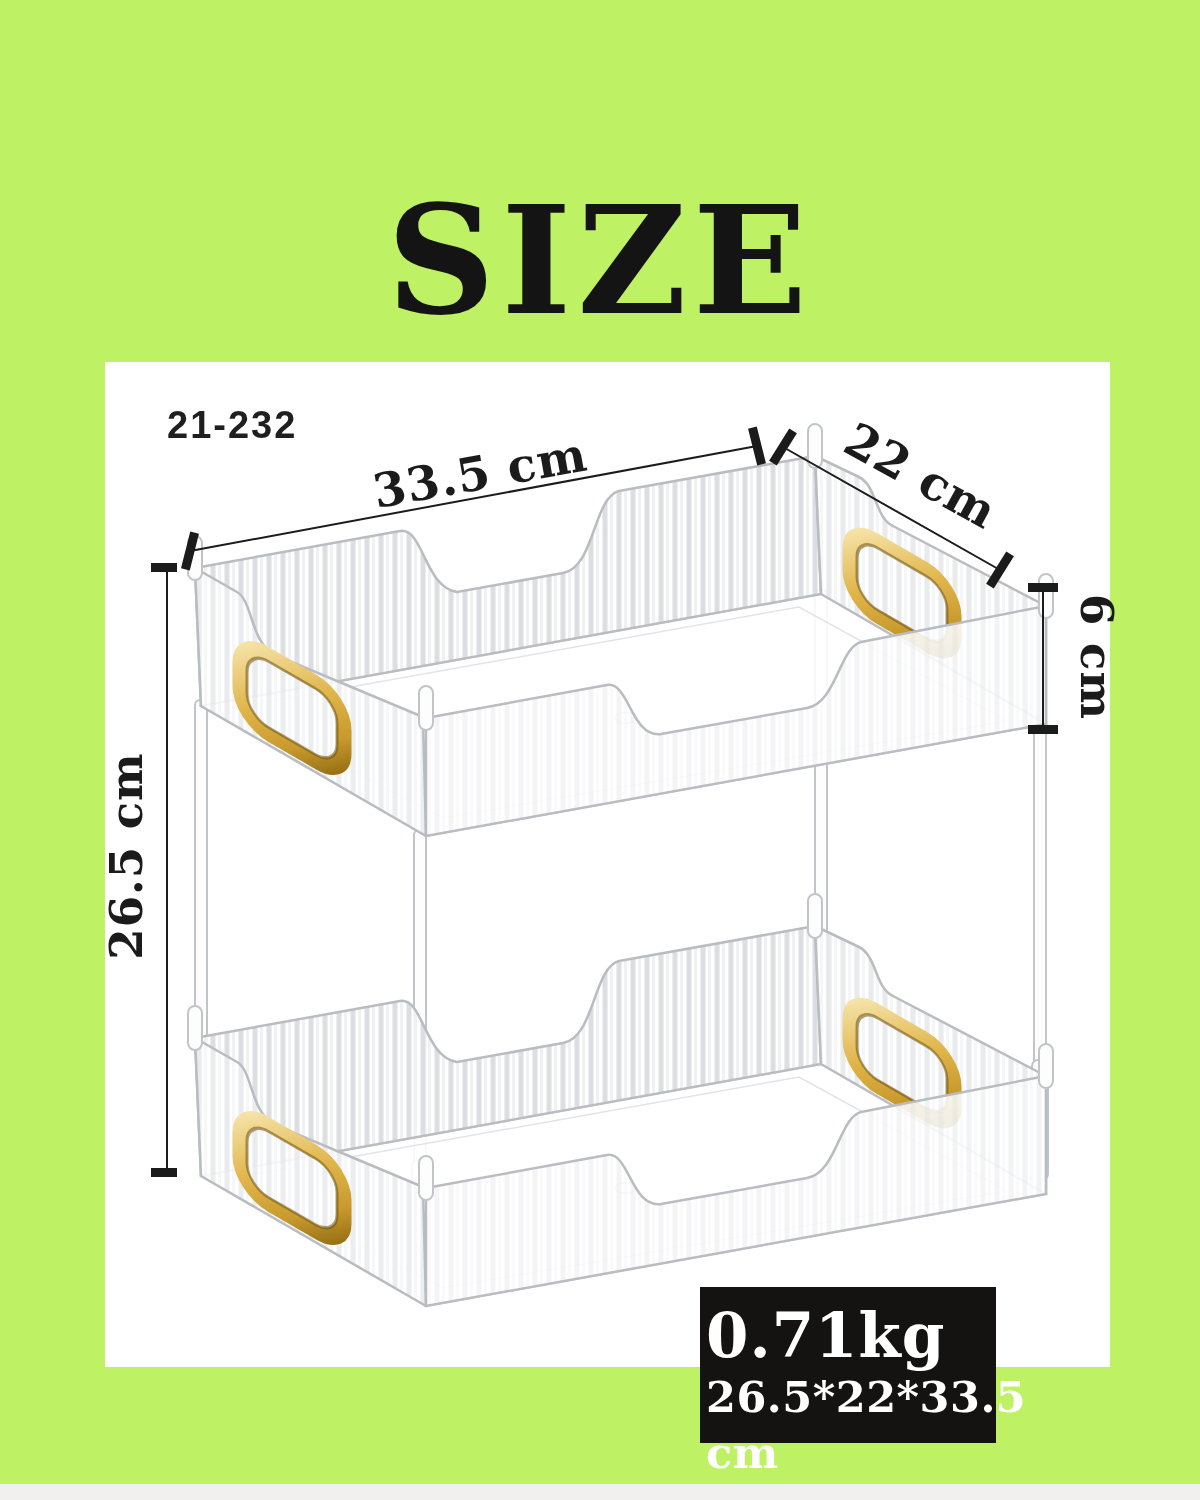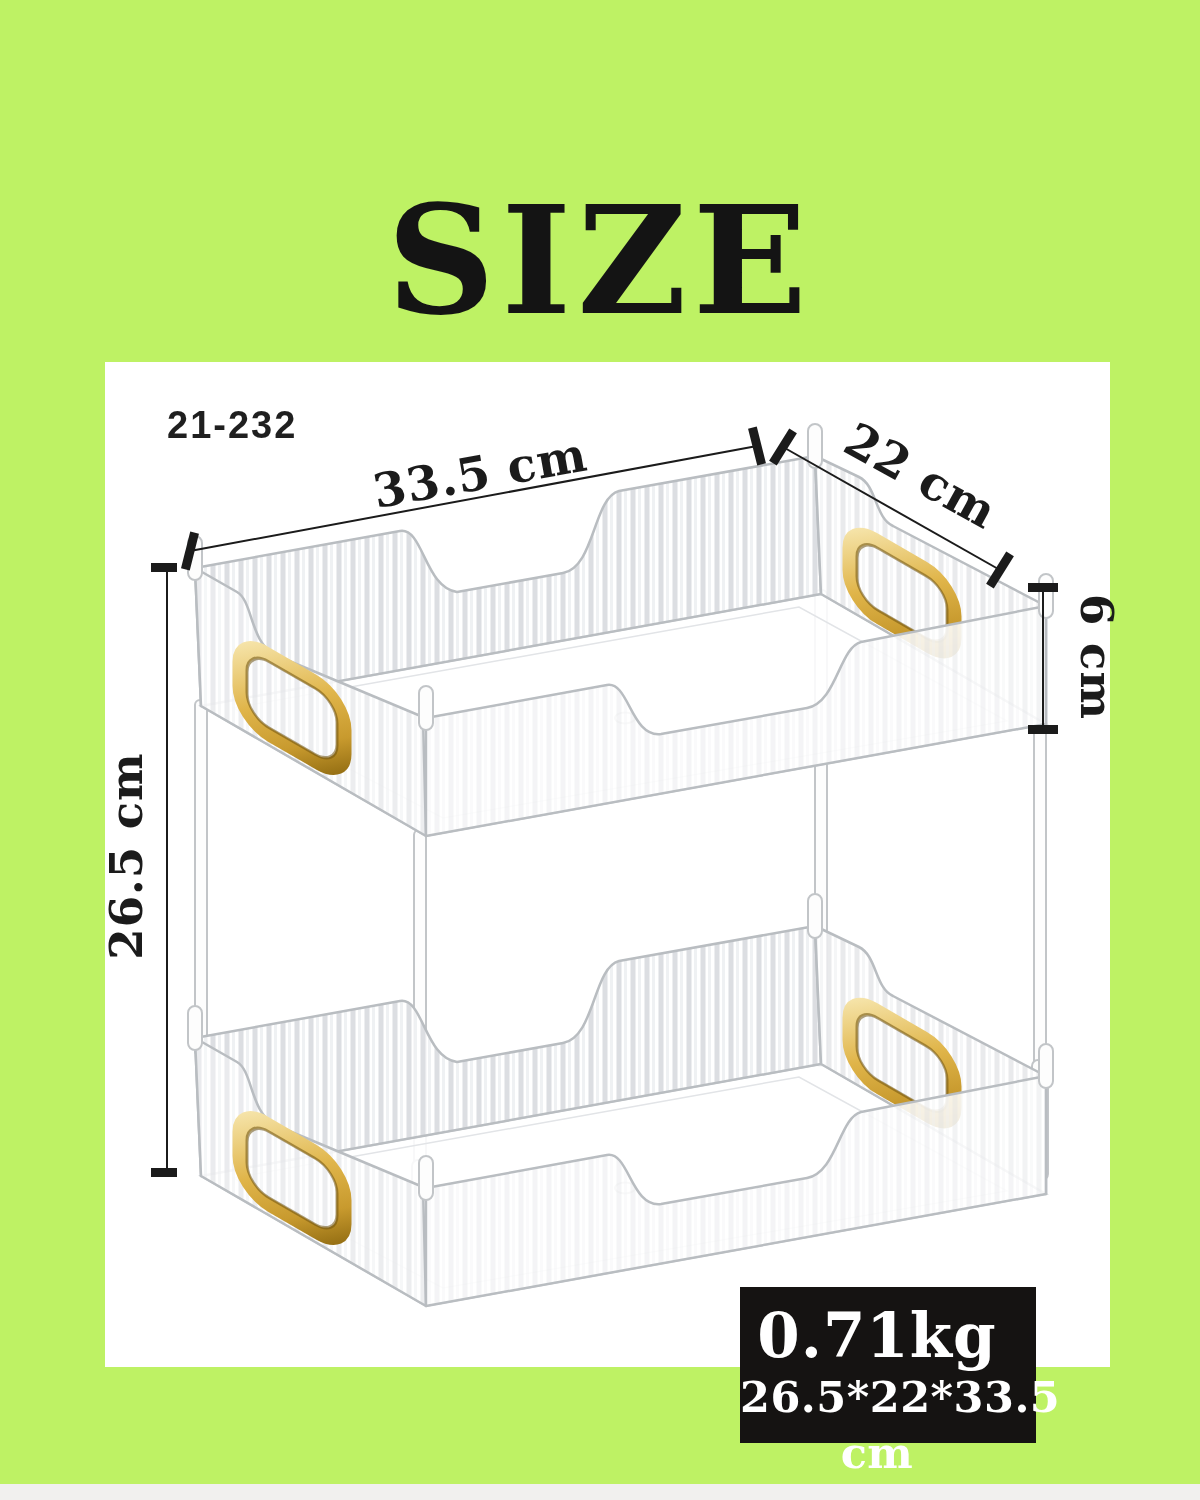--- a/index.html
+++ b/index.html
@@ -6,22 +6,22 @@
   .stage{position:relative;width:1200px;height:1484px;background:#bef264;overflow:hidden;
          font-family:"Liberation Sans",sans-serif;}
   .title{position:absolute;top:84px;left:0;right:0;text-align:center;
          font-family:"DejaVu Serif",serif;font-weight:700;font-size:150px;line-height:1;
          letter-spacing:6px;color:#141414;}
   .panel{position:absolute;left:105px;top:362px;width:1005px;height:1005px;background:#ffffff;}
   svg.illustration{position:absolute;left:0;top:0;width:1200px;height:1500px;}
   .dim-label{font-family:"DejaVu Serif",serif;font-weight:700;font-size:47px;fill:#1b1b1b;letter-spacing:1px;}
   .dim-label.small{font-size:45px;}
   .model{font-family:"Liberation Sans",sans-serif;font-weight:700;font-size:38px;fill:#1f1f1f;letter-spacing:2px;}
-  .spec-box{position:absolute;left:740px;top:1287px;width:296px;height:156px;background:#151312;
-            color:#ffffff;text-align:center;padding:16px 22px 0 0;box-sizing:border-box;}
+  .spec-box{position:absolute;left:700px;top:1287px;width:296px;height:156px;background:#151312;
+            color:#ffffff;text-align:left;padding:16px 22px 0 6px;box-sizing:border-box;}
   .spec-weight{font-family:"DejaVu Serif",serif;font-weight:700;font-size:61px;line-height:66px;letter-spacing:1px;}
   .spec-dims{font-family:"DejaVu Serif",serif;font-weight:700;font-size:43px;line-height:56px;letter-spacing:.5px;}
   .wall-base{fill:#ffffff;fill-opacity:.88;}
   .wall{stroke:#b9bdc1;stroke-width:2.5;stroke-linejoin:round;}
   .pole{fill:#fdfdfd;stroke:#c2c5c8;stroke-width:2;}
   .dimline{stroke:#1b1b1b;stroke-width:2;}
   .tick{fill:#1b1b1b;}
 </style>
 </head>
 <body>

